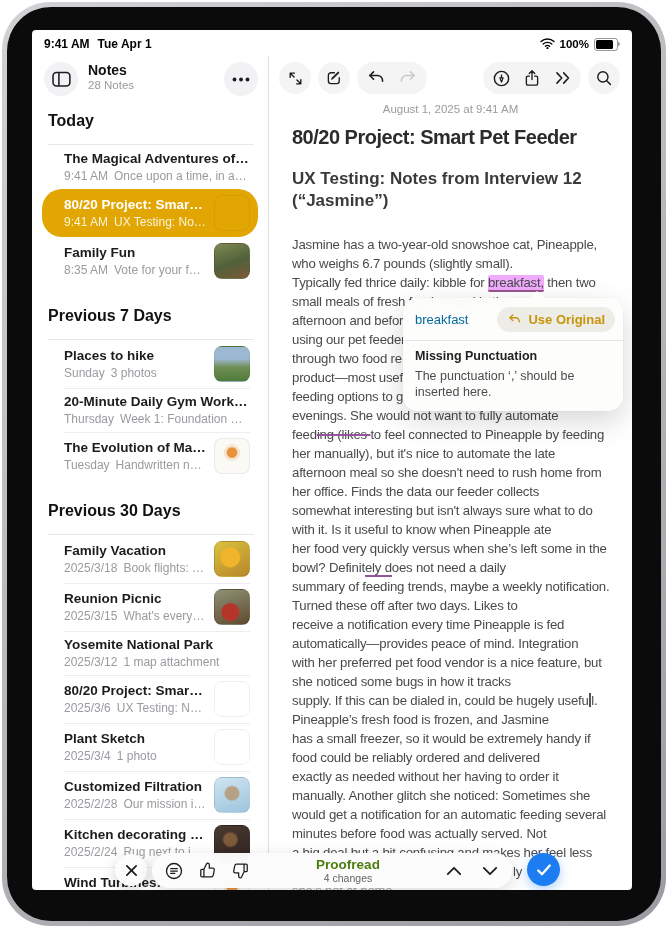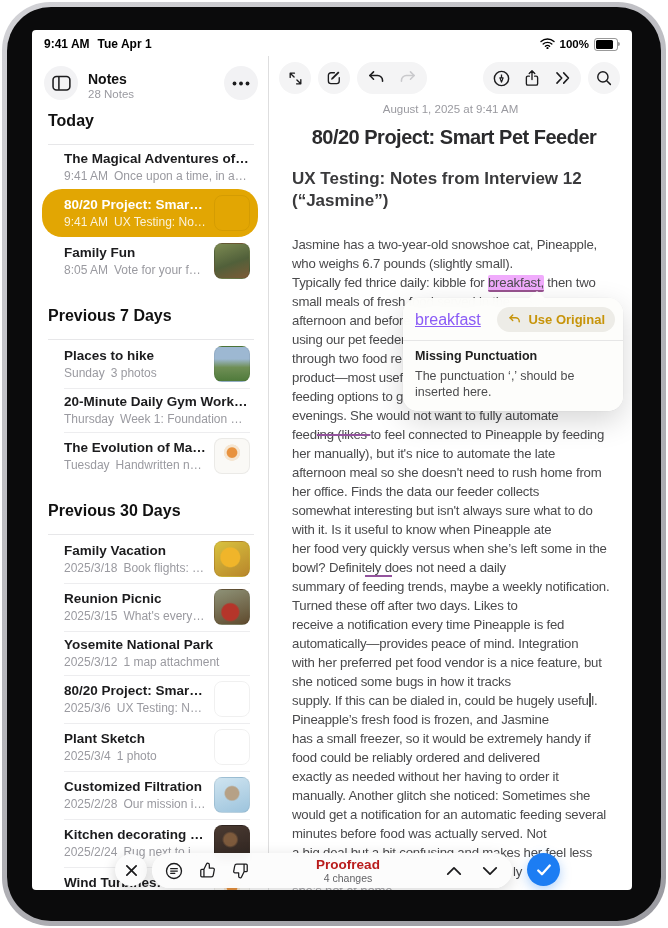--- a/index.html
+++ b/index.html
@@ -16,21 +16,21 @@
   .sb-right{display:flex;align-items:flex-start;gap:5px;font-weight:600;}
   .batt{width:22px;height:11px;border:1px solid rgba(0,0,0,.4);border-radius:3px;position:relative;}
   .batt i{position:absolute;left:1px;top:1px;bottom:1px;width:17px;background:#000;border-radius:1.5px;}
   .batt u{position:absolute;right:-3px;top:3px;width:2px;height:4px;background:rgba(0,0,0,.4);border-radius:0 2px 2px 0;}
   
   .cols{position:absolute;left:0;top:26px;right:0;bottom:0;display:flex;}
   .sidebar{width:236px;box-sizing:border-box;padding:2px 10px 0 12px;position:relative;}
   .v-divider{width:1px;background:#dededf;}
   .main{flex:1;position:relative;}
   
-  .side-head{display:flex;align-items:flex-end;margin:4px 0 0 0;height:38px;}
+  .side-head{display:flex;align-items:flex-start;margin:4px 0 0 0;height:38px;}
   .circ-btn{width:34px;height:34px;border-radius:50%;background:#f2f2f4;display:flex;
     align-items:center;justify-content:center;flex:0 0 auto;}
   .side-title{margin-left:10px;flex:1;min-width:0;}
   .side-title b{display:block;font-size:14px;color:#111;}
   .side-title span{display:block;font-size:11.5px;color:#9a9aa0;margin-top:1px;}
   .sec-head{font-size:16px;font-weight:700;color:#111;margin:22px 4px 0 4px;padding-bottom:14px;
     border-bottom:1px solid #e7e7e9;}
   .sec-head.first{margin-top:12px;}
   .note-item{display:flex;align-items:center;margin-left:4px;padding:6px 8px 6px 16px;border-radius:20px;position:relative;}
   .note-item + .note-item::before{content:"";position:absolute;left:16px;right:8px;top:0;height:1px;background:#ededef;}
@@ -60,54 +60,54 @@
   .th-photo-dark{background:radial-gradient(circle at 45% 40%,#7d5a3c 0 22%,transparent 30%),linear-gradient(160deg,#4a3a31,#2e2420);}
   
   .toolbar{display:flex;align-items:center;margin:6px 12px 0 10px;gap:7px;}
   .tb-circle{width:32px;height:32px;border-radius:50%;background:#f4f4f5;display:flex;align-items:center;justify-content:center;}
   .tb-pill{height:32px;border-radius:16px;background:#f4f4f5;display:flex;align-items:center;padding:0 9px;gap:12px;}
   .toolbar .grow{flex:1;}
   .icon{display:block;}
   
   .date-line{text-align:center;font-size:11.5px;color:#9a9aa0;margin-top:9px;}
   .note-inner{padding:0 16px 0 23px;}
-  .note-title{font-size:20px;font-weight:700;color:#2b2b2d;letter-spacing:-.5px;margin-top:11px;text-align:center;}
+  .note-title{font-size:20px;font-weight:700;color:#2b2b2d;letter-spacing:-.5px;margin-top:11px;}
   .note-h2{font-size:17px;font-weight:700;color:#3a3a3c;margin-top:19px;line-height:22px;white-space:nowrap;}
   .body{margin-top:23px;font-size:13.2px;letter-spacing:-.2px;color:#4a4a4c;}
   .body .line{height:19px;line-height:19px;white-space:pre;}
   .seg-hl{background:#f0abfc;border-bottom:2px solid #97538f;border-radius:2px;}
   .seg-st{text-decoration:line-through;text-decoration-color:#94549e;text-decoration-thickness:2px;margin-top:32px;}
   .seg-ul{border-bottom:2px solid #94549e;margin-top:6px;}
   .seg-ind{margin-left:221px;}
   .seg-faded{color:#a2a2a6;}
   .caret{display:inline-block;width:1.5px;height:14px;background:#555;vertical-align:-2px;margin:0 .5px;}
   
   .popover{position:absolute;left:371px;top:268px;width:220px;border-radius:15px;
     background:rgba(253,253,251,.96);box-shadow:0 10px 30px rgba(0,0,0,.16),0 0 0 .5px rgba(0,0,0,.04);
     backdrop-filter:blur(6px);z-index:30;}
   .popover .tip{position:absolute;left:128px;top:-5px;width:12px;height:12px;background:rgba(253,253,251,.98);
     transform:rotate(45deg);border-radius:2px;}
   .pop-row{display:flex;align-items:center;padding:9px 8px 8px 12px;}
-  .pop-original{flex:1;font-size:16px;color:#8b5cf6;text-decoration:underline;}
+  .pop-original{flex:1;font-size:13px;color:#0369a1;}
   .use-original{display:flex;align-items:center;gap:6px;background:#edece7;border-radius:14px;
     padding:5px 10px;font-size:13px;font-weight:600;color:#c7940a;}
   .pop-divider{height:1px;background:#e6e6e6;margin:0;}
   .pop-body{padding:8px 12px 11px 12px;}
   .pop-rule{font-size:12.5px;font-weight:700;color:#222;}
   .pop-desc{font-size:12.5px;color:#4c4c4e;margin-top:5px;line-height:16px;width:178px;}
   
   .pf-wrap{position:absolute;left:0;right:0;top:823px;height:36px;z-index:40;}
   .pf-x{position:absolute;left:83px;top:1px;width:32px;height:32px;border-radius:50%;background:#fcfcfc;
     box-shadow:0 4px 14px rgba(0,0,0,.18);display:flex;align-items:center;justify-content:center;}
   .pf-bar{position:absolute;left:120px;top:0;width:360px;height:35px;border-radius:18px;
     background:rgba(252,252,252,.97);box-shadow:0 4px 16px rgba(0,0,0,.15);backdrop-filter:blur(5px);
     display:flex;align-items:center;padding:0 12px;box-sizing:border-box;}
   .pf-icons{display:flex;align-items:center;gap:14px;}
   .pf-center{flex:1;text-align:center;}
-  .pf-center b{display:block;font-size:13.5px;color:#b91c1c;}
+  .pf-center b{display:block;font-size:13.5px;color:#4d7c0f;}
   .pf-center span{display:block;font-size:10.5px;color:#636366;margin-top:0px;}
   .pf-nav{display:flex;align-items:center;gap:20px;margin-right:2px;}
   .pf-check{position:absolute;left:495px;top:0px;width:33px;height:33px;border-radius:50%;background:#1c7df3;
     display:flex;align-items:center;justify-content:center;box-shadow:0 4px 12px rgba(28,125,243,.35);}
 </style>
 </head>
 <body>
 
 <div class="device">
  <div class="bezel"></div>
@@ -164,21 +164,21 @@
             <div class="note-item selected">
               <div class="ni-text">
                 <div class="ni-title">80/20 Project: Smart P...</div>
                 <div class="ni-sub"><span class="meta">9:41 AM</span>UX Testing: Note...</div>
               </div>
               <div class="thumb th-dark-diagram"></div>
             </div>
             <div class="note-item">
               <div class="ni-text">
                 <div class="ni-title">Family Fun</div>
-                <div class="ni-sub"><span class="meta">8:05 AM</span>Vote for your fav...</div>
+                <div class="ni-sub"><span class="meta">8:35 AM</span>Vote for your fav...</div>
               </div>
               <div class="thumb th-photo-green"></div>
             </div>
             <div class="sec-head">Previous 7 Days</div>
             <div class="note-item">
               <div class="ni-text">
                 <div class="ni-title">Places to hike</div>
                 <div class="ni-sub"><span class="meta">Sunday</span>3 photos</div>
               </div>
               <div class="thumb th-photo-mountain"></div>

